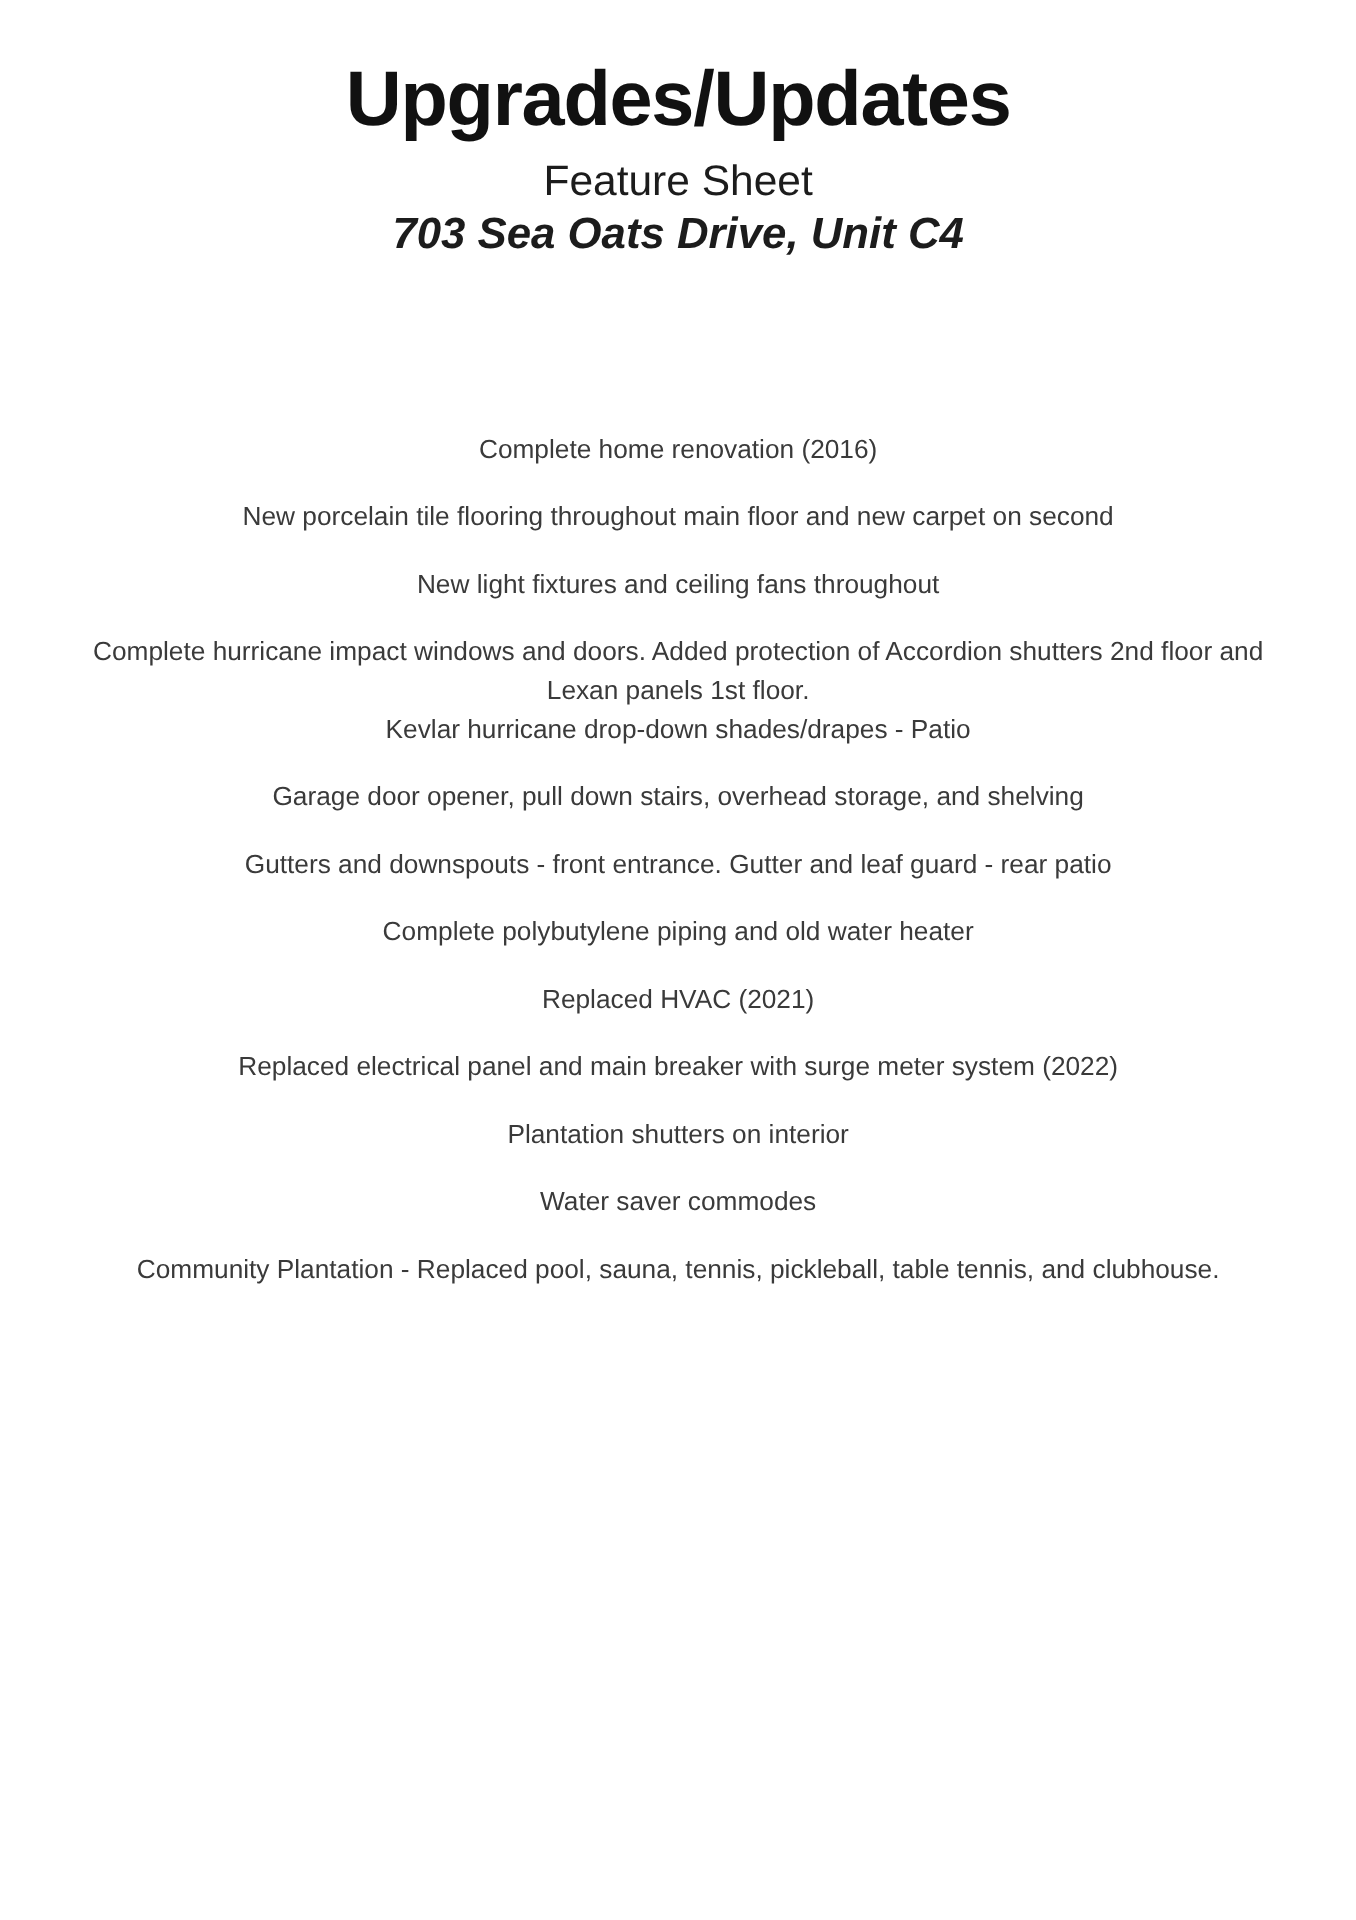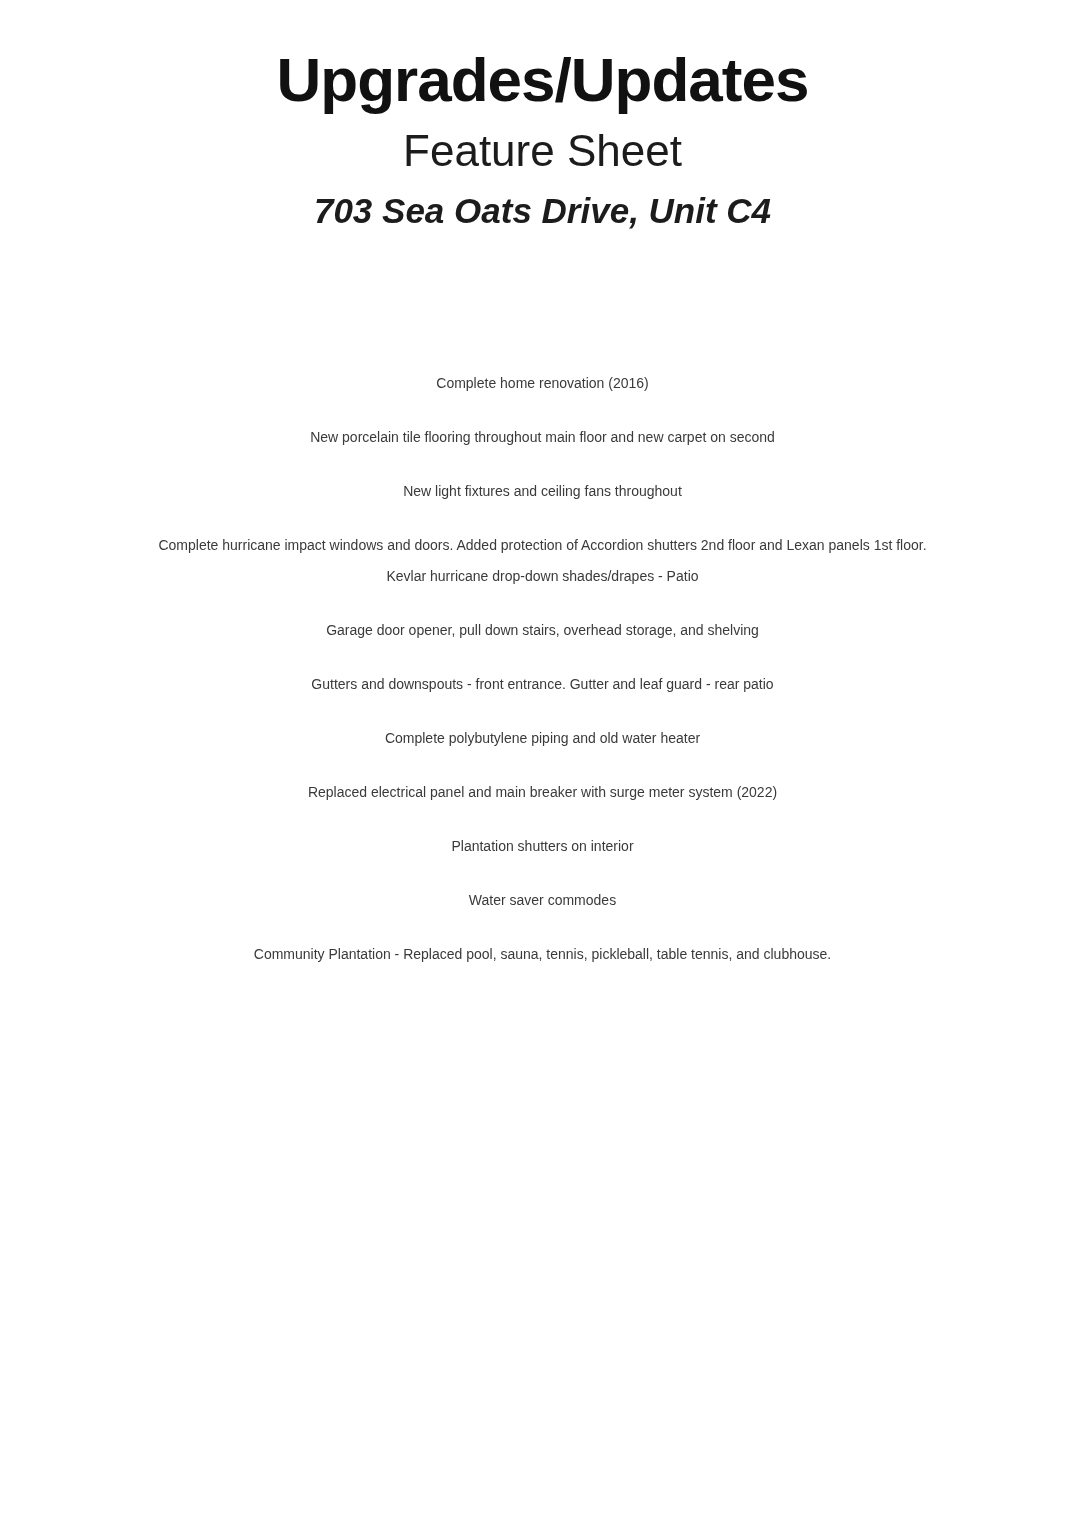--- a/index.html
+++ b/index.html
@@ -25,41 +25,41 @@
     margin: 0;
     padding-top: 44px;
     font-size: 62px;
     line-height: 1.15;
     font-weight: 700;
     color: #111111;
     letter-spacing: -1px;
   }
   .doc-subtitle {
     margin: 10px 0 0 0;
-    font-size: 44px;
+    font-size: 34px;
     line-height: 1.2;
     font-weight: 400;
     color: #1c1c1c;
   }
   .doc-address {
-    margin: 12px 0 0 0;
+    margin: 0 0 0 0;
     font-size: 35px;
     line-height: 1.2;
     font-weight: 700;
     font-style: italic;
     color: #1c1c1c;
   }
   .features {
     margin-top: 136px;
     padding: 0 55px;
     text-align: center;
   }
   .feature {
     margin: 0 0 23px 0;
-    font-size: 14px;
+    font-size: 21px;
     line-height: 31px;
     font-weight: 400;
     color: #3a3a3a;
   }
   .feature:last-child {
     margin-bottom: 0;
   }
 </style>
 </head>
 <body>
@@ -73,19 +73,20 @@
   </div>
 
   <div class="features">
     <p class="feature">Complete home renovation (2016)</p>
     <p class="feature">New porcelain tile flooring throughout main floor and new carpet on second</p>
     <p class="feature">New light fixtures and ceiling fans throughout</p>
     <p class="feature"><span>Complete hurricane impact windows and doors. Added protection of Accordion shutters 2nd floor and Lexan panels 1st floor.</span><br><span>Kevlar hurricane drop-down shades/drapes - Patio</span></p>
     <p class="feature">Garage door opener, pull down stairs, overhead storage, and shelving</p>
     <p class="feature">Gutters and downspouts - front entrance. Gutter and leaf guard - rear patio</p>
     <p class="feature">Complete polybutylene piping and old water heater</p>
+    <p class="feature">Replaced HVAC (2021)</p>
     <p class="feature">Replaced electrical panel and main breaker with surge meter system (2022)</p>
     <p class="feature">Plantation shutters on interior</p>
     <p class="feature">Water saver commodes</p>
     <p class="feature">Community Plantation - Replaced pool, sauna, tennis, pickleball, table tennis, and clubhouse.</p>
   </div>
 
 </div>
 
 </body></html>

